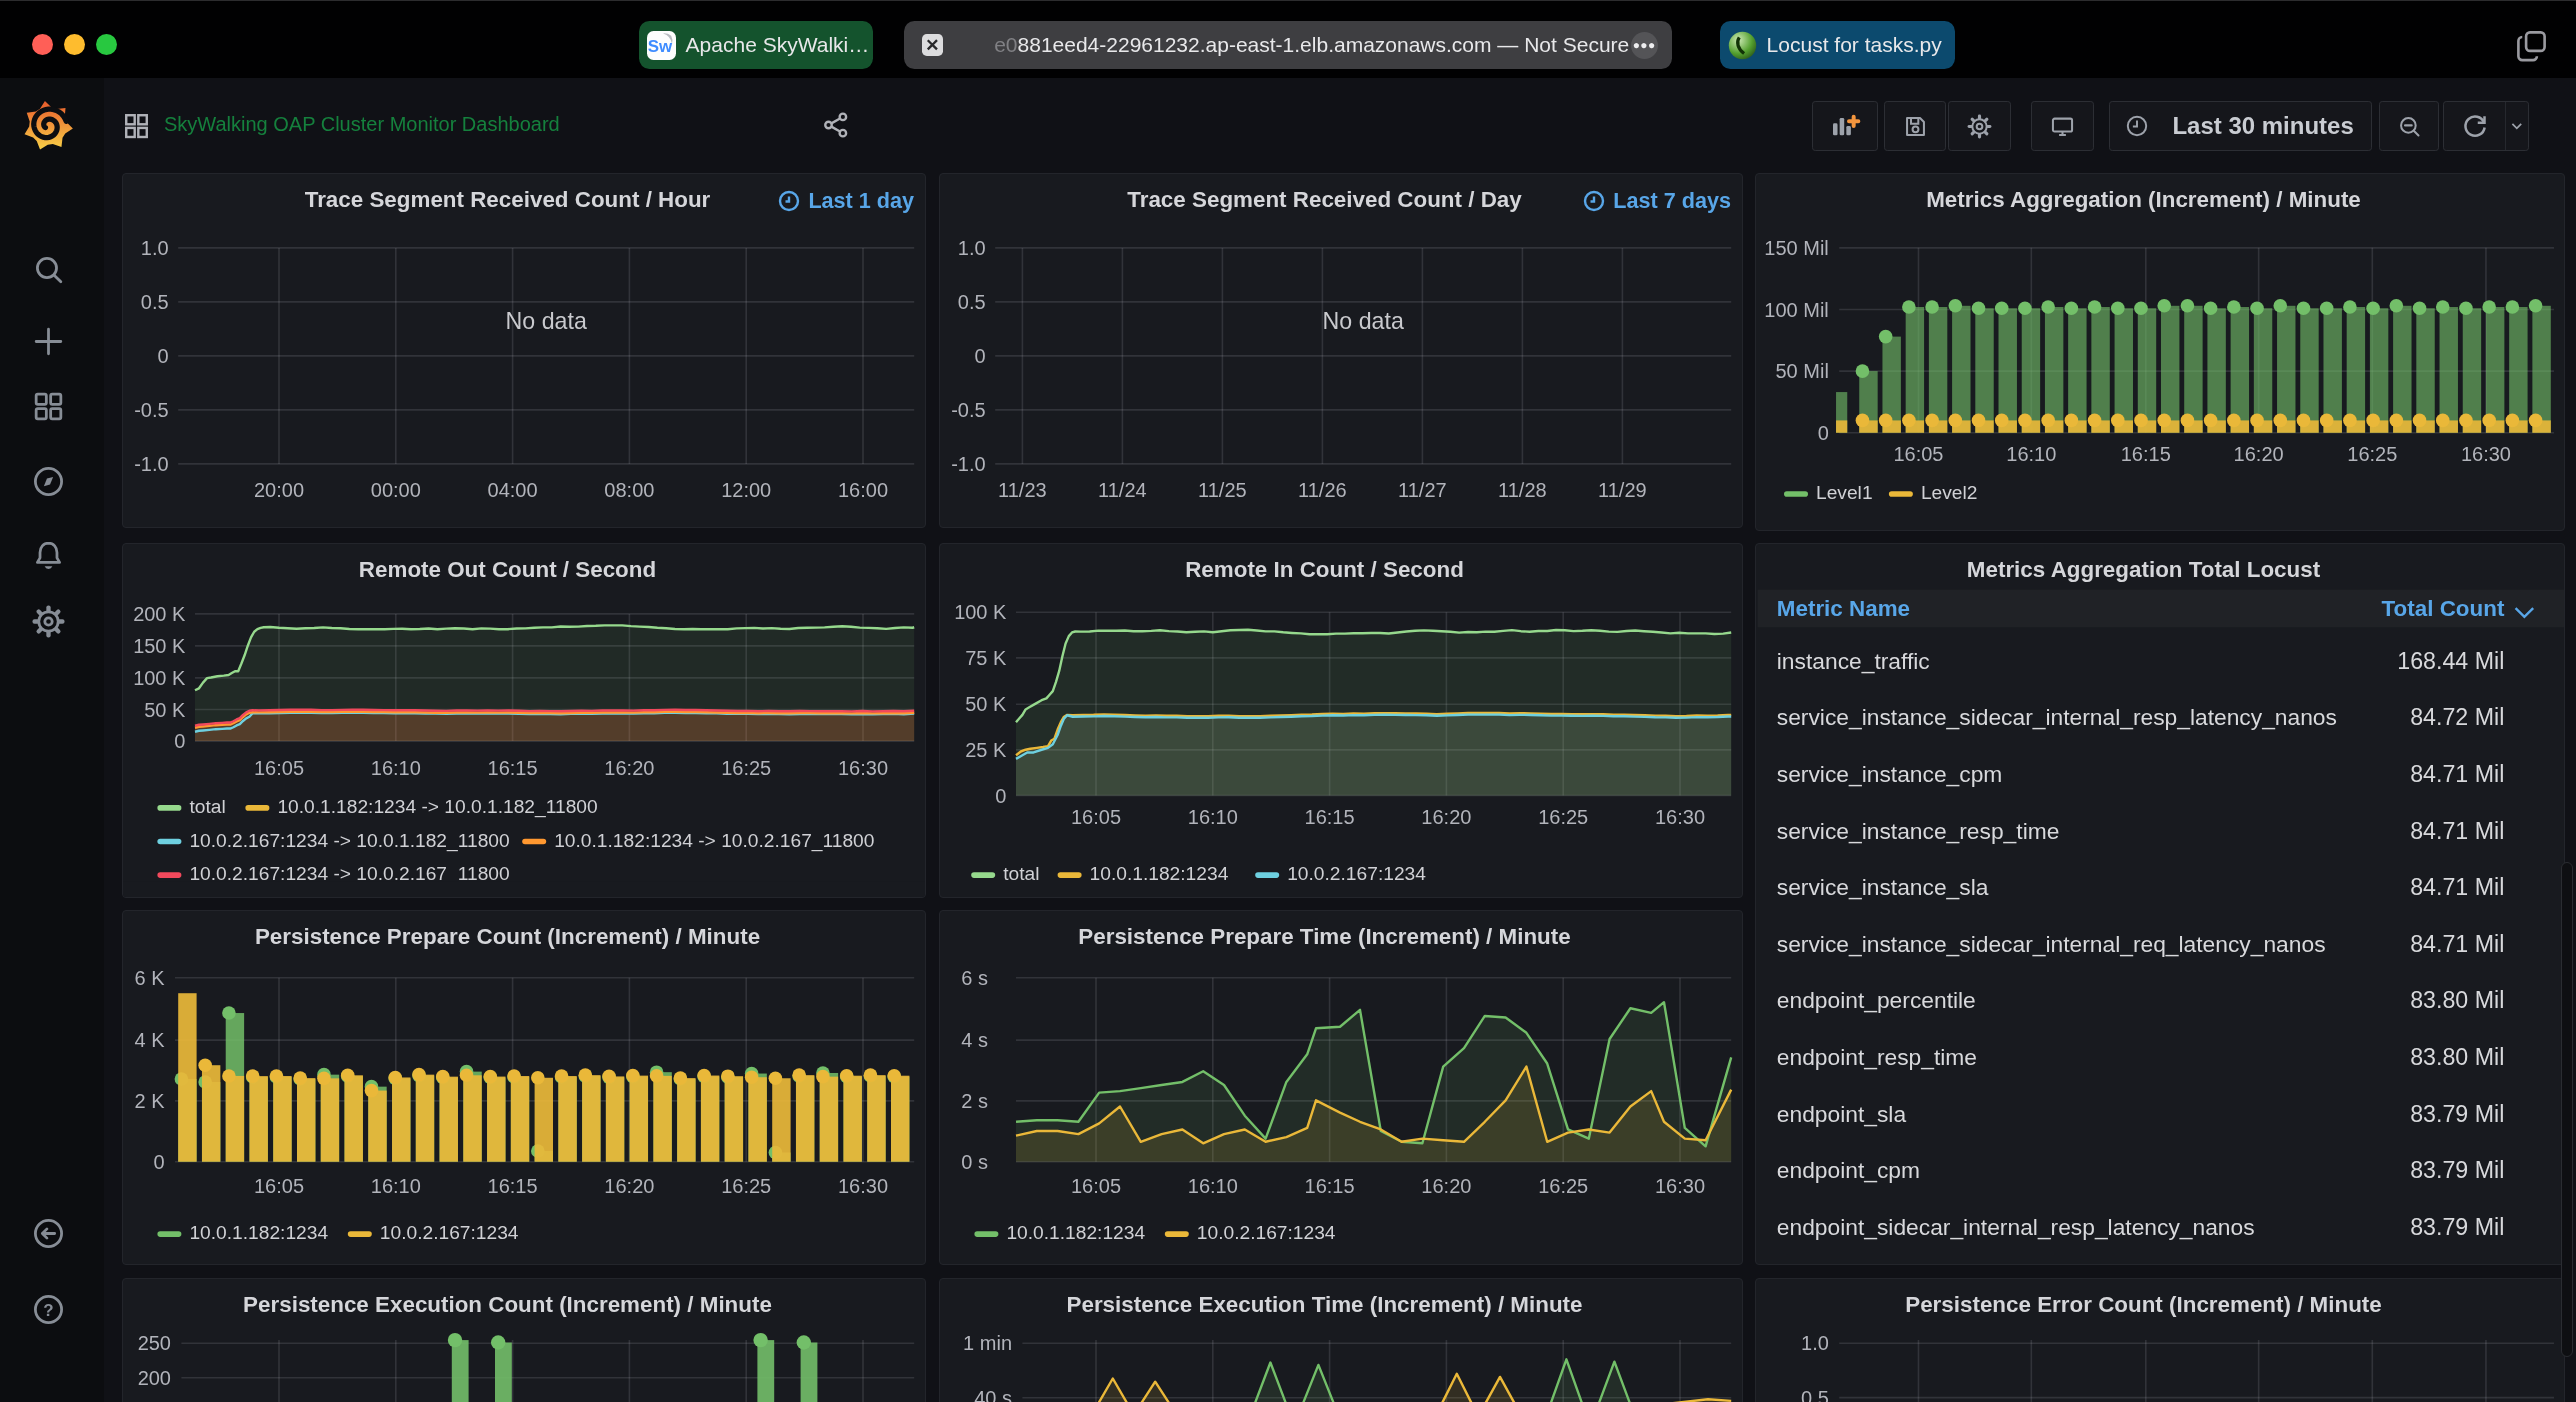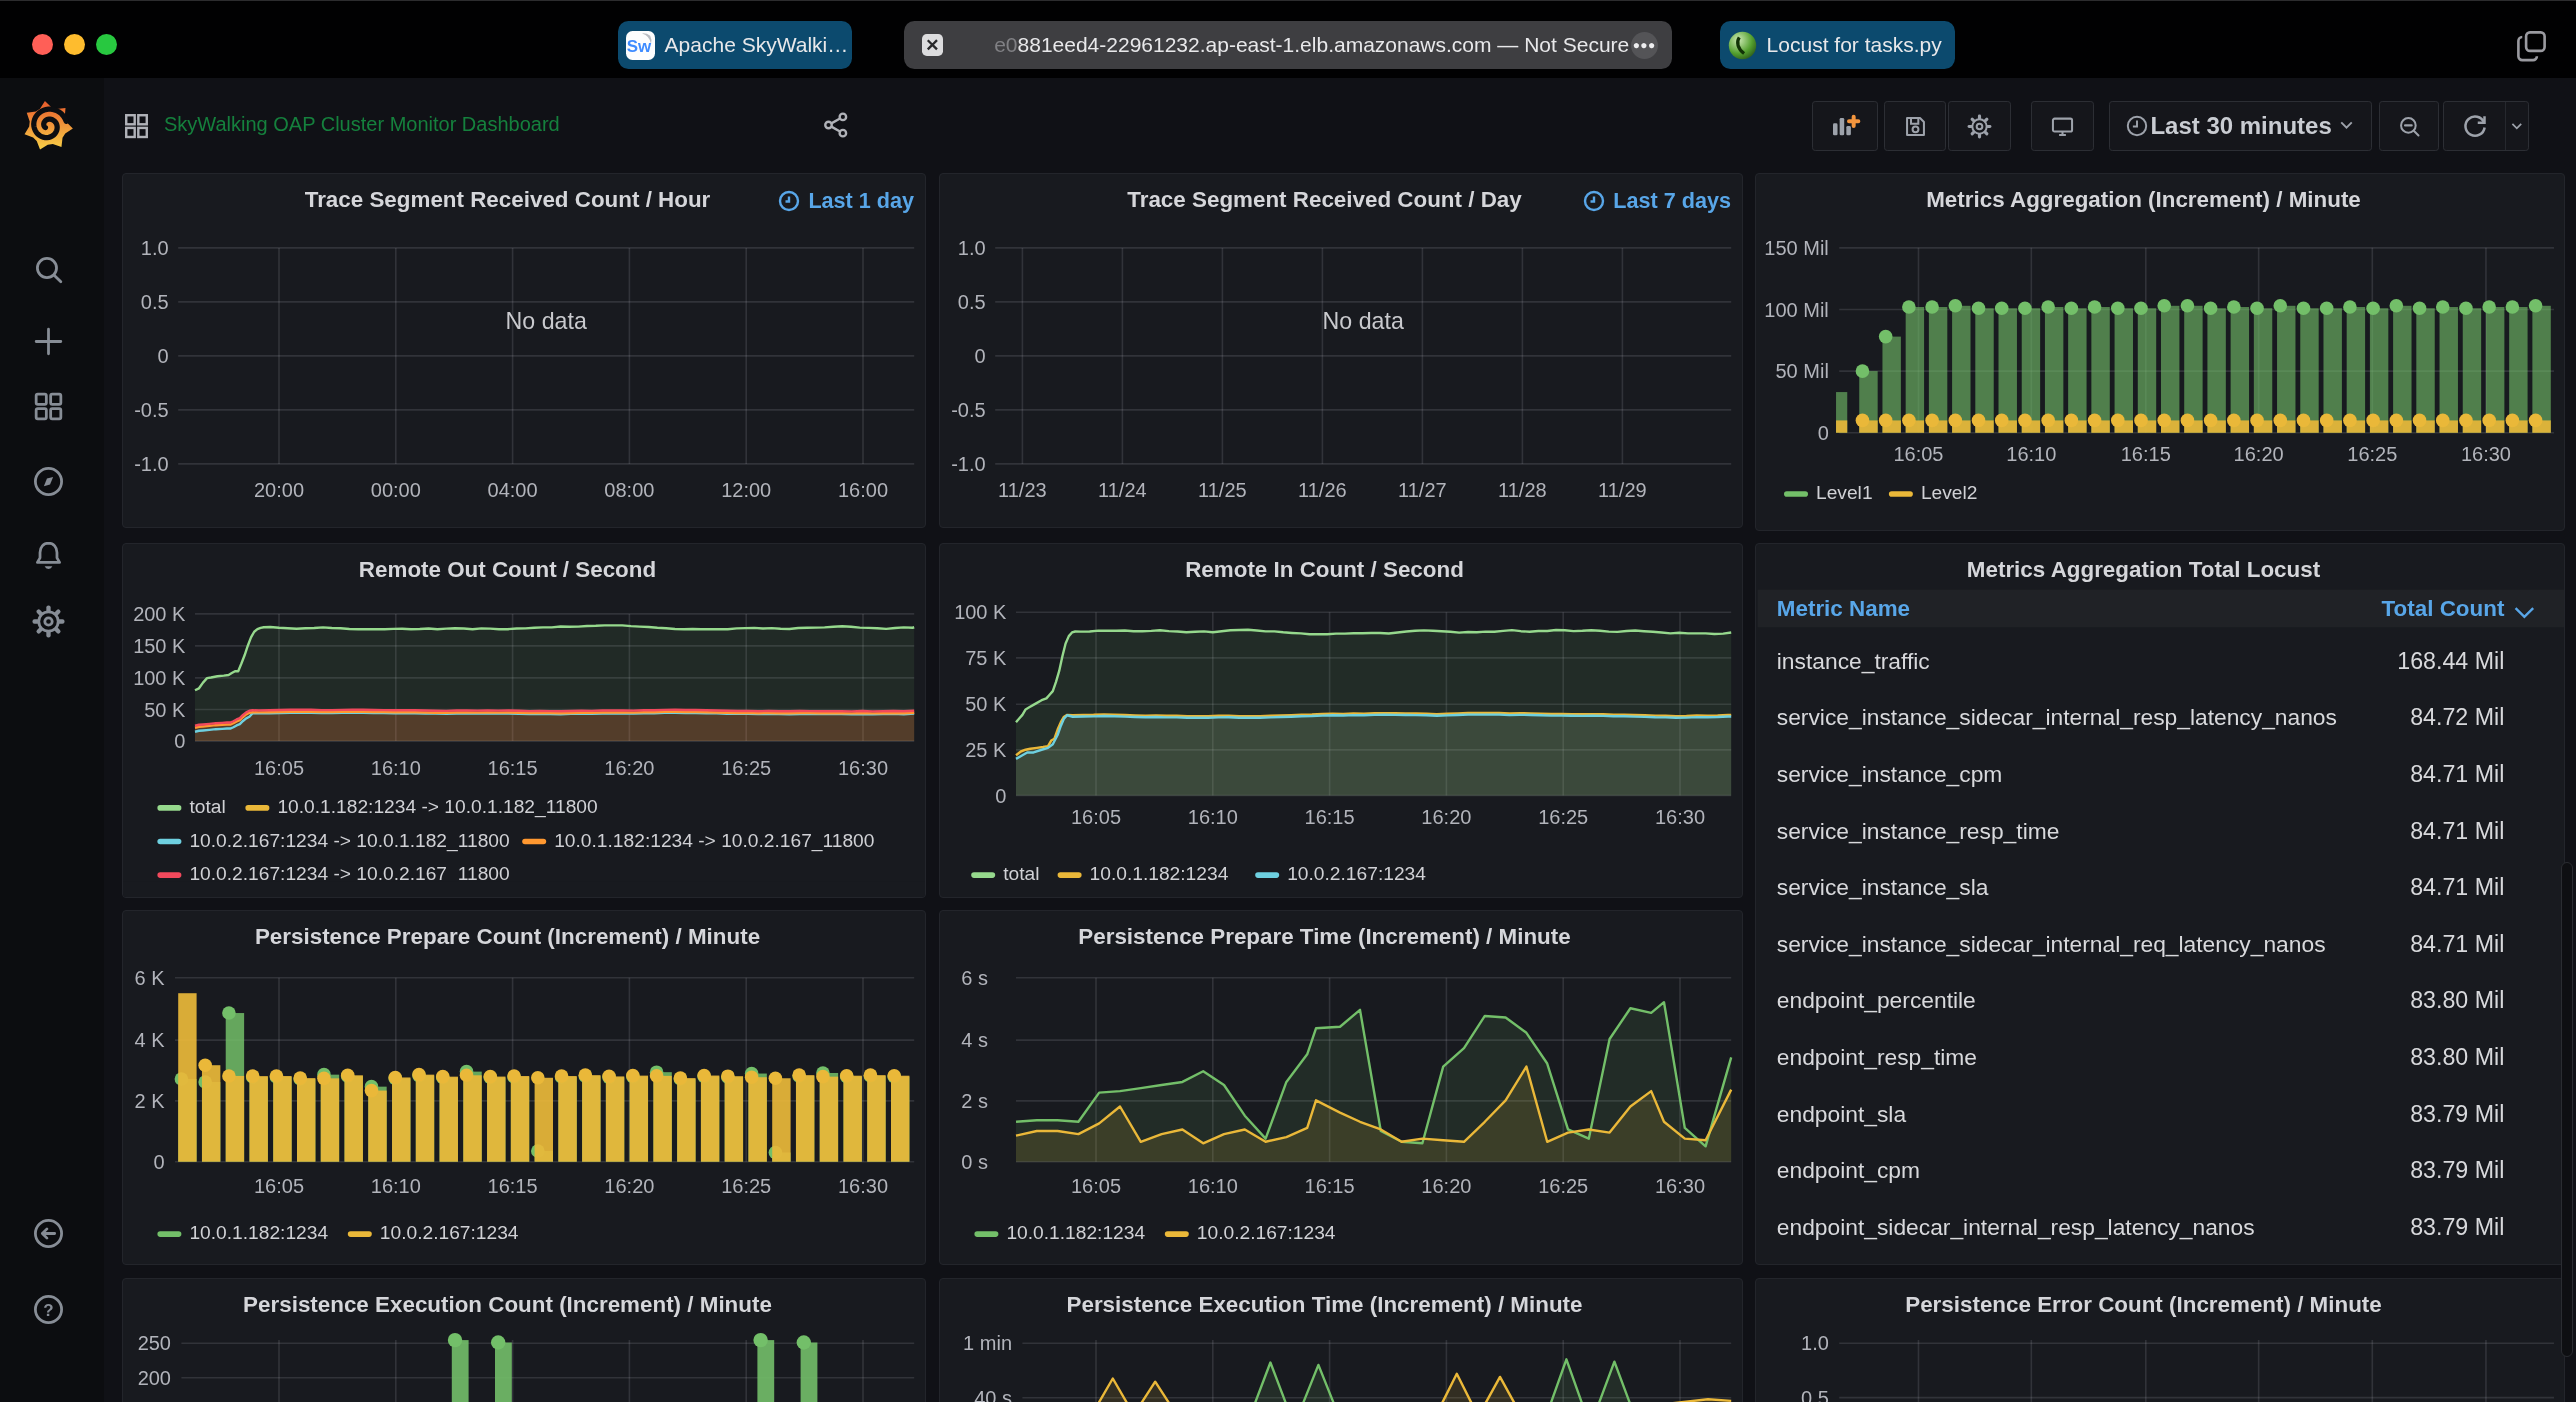--- a/index.html
+++ b/index.html
@@ -74,21 +74,21 @@
     <path d="M16 12 H8 M11 9 L8 12 L11 15" stroke="#878d96" stroke-width="1.8" fill="none" stroke-linecap="round" stroke-linejoin="round"></path>
   </svg>
 <svg width="37" height="37" viewBox="0 0 24 24" style="position:absolute;left:30px;top:1291px">
     <circle cx="12" cy="12" r="8.5" fill="none" stroke="#878d96" stroke-width="1.8"></circle>
     <text x="12" y="16" font-family="&quot;Liberation Sans&quot;, sans-serif" font-size="11" fill="#878d96" text-anchor="middle" font-weight="bold">?</text>
   </svg>
 <div class="tabbar">
   <span class="dot" style="left:32px;background:#ff5f57"></span>
   <span class="dot" style="left:64px;background:#febc2e"></span>
   <span class="dot" style="left:96px;background:#28c840"></span>
-  <div class="tab" style="left:618px;width:234px;background:#0c4a6e"><span class="swicon">
+  <div class="tab" style="left:639px;width:234px;background:#14532d"><span class="swicon">
         <svg width="29" height="29" viewBox="0 0 36 36" style="font-size:26px">
           <rect x="0" y="0" width="36" height="36" rx="8" fill="#fdfdfd"></rect>
           <path d="M30 6 A14 14 0 0 0 20 3 A16 16 0 0 1 31 16 A13 13 0 0 0 30 6Z" fill="#b9bcc2"></path>
           <text x="16" y="26" font-family="&quot;Liberation Sans&quot;, sans-serif" font-size="21" font-weight="bold" fill="#3f8cff" text-anchor="middle">Sw</text>
         </svg>
       </span>Apache SkyWalki…</div>
   <div class="tab" style="left:904px;width:768px;background:#3e3e41">
     <span style="margin-left:17.6px;width:21.6px;height:21.6px;border-radius:4.8px;background:#dcdcde;display:flex;align-items:center;justify-content:center;color:#28282a;font-size:17px;font-weight:bold">✕</span>
     <span style="margin-left:51px;font-size:21px"><span style="color:#808084">e0</span>881eed4-22961232.ap-east-1.elb.amazonaws.com — Not Secure</span>
     <span style="margin-left:auto;margin-right:14.4px;width:27px;height:27px;border-radius:50%;background:#545457;display:flex;align-items:center;justify-content:center;color:#ededef;font-size:12px;letter-spacing:0.4px;font-weight:bold">●●●</span>
@@ -169,21 +169,21 @@
         <rect x="3.5" y="5" width="17" height="11.5" rx="1.5"></rect>
         <path d="M9 19.5 H15 M12 16.5 V19.5"></path>
       </g>
     </svg>
   </div>
 <div class="tbtn" style="left:2109px;width:263px;justify-content:flex-start;padding:0 14.4px">
     <svg width="26" height="26" viewBox="0 0 24 24">
       <circle cx="12" cy="12" r="8.5" fill="none" stroke="#9da2ab" stroke-width="1.8"></circle>
       <path d="M12 7 V12.5 H8.2" fill="none" stroke="#9da2ab" stroke-width="1.8"></path>
     </svg>
-    <span style="margin:0 0;font-size:24px;color:#c9ccd2;font-weight:bold;white-space:nowrap">Last 30 minutes</span>
+    <span style="margin:0 22px;font-size:24px;color:#c9ccd2;font-weight:bold;white-space:nowrap">Last 30 minutes</span>
     <span style="margin-left:auto"><svg width="21" height="21" viewBox="0 0 24 24">
         <path d="M6 9.5 L12 15.5 L18 9.5" fill="none" stroke="#9da2ab" stroke-width="2.2"></path>
       </svg></span>
   </div>
 <div class="tbtn" style="left:2379px;width:60px;">
     <svg width="27" height="27" viewBox="0 0 24 24">
       <circle cx="11" cy="11" r="6.5" fill="none" stroke="#9da2ab" stroke-width="1.8"></circle>
       <path d="M8 11 H14 M15.8 15.8 L20 20" stroke="#9da2ab" stroke-width="1.8" stroke-linecap="round"></path>
     </svg>
   </div>

